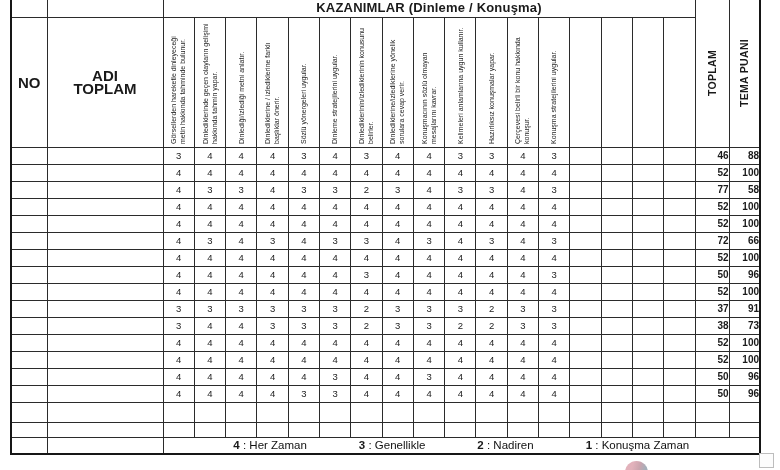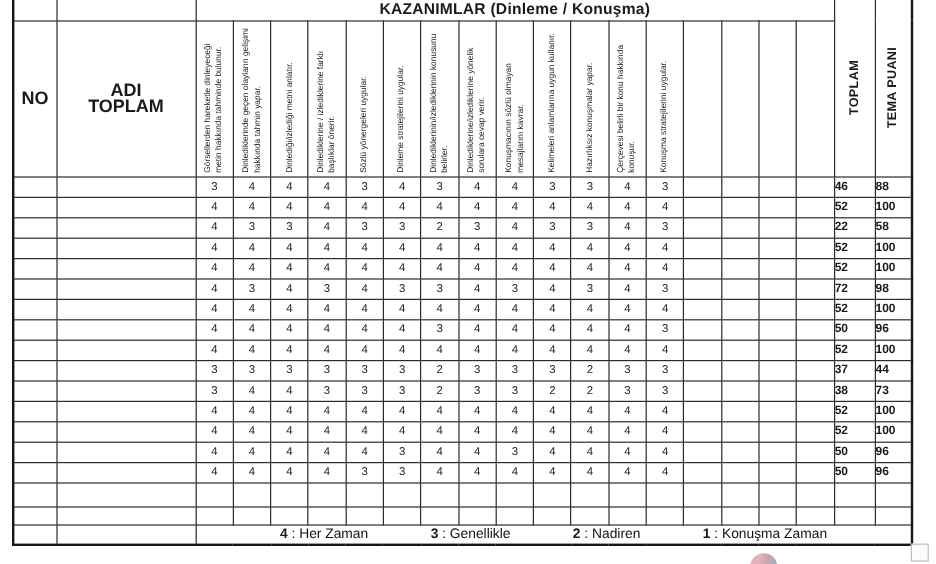--- a/index.html
+++ b/index.html
@@ -89,21 +89,21 @@
     text-align: center;
   }
 
   td.c-val {
     text-align: center;
     font-size: 9.5px;
     line-height: 16px;
     color: #222;
   }
   td.c-total {
-    text-align: left;
+    text-align: right;
     font-size: 10px;
     font-weight: bold;
     line-height: 16px;
   }
   td.c-no, td.c-name { background: #fff; }
 
   td.legend-cell { border: 1px solid #2b2b2b; }
   .legend-flex {
     display: flex;
     justify-content: center;
@@ -304,21 +304,21 @@
           <td class="c-val">3</td>
           <td class="c-val">4</td>
           <td class="c-val">3</td>
           <td class="c-val">3</td>
           <td class="c-val">4</td>
           <td class="c-val">3</td>
           <td class="c-val"></td>
           <td class="c-val"></td>
           <td class="c-val"></td>
           <td class="c-val"></td>
-          <td class="c-total">22</td>
+          <td class="c-total">77</td>
           <td class="c-total">58</td>
         </tr>
         <tr class="data-row">
           <td class="c-no"></td>
           <td class="c-name"></td>
           <td class="c-val">4</td>
           <td class="c-val">4</td>
           <td class="c-val">4</td>
           <td class="c-val">4</td>
           <td class="c-val">4</td>
@@ -374,21 +374,21 @@
           <td class="c-val">3</td>
           <td class="c-val">4</td>
           <td class="c-val">3</td>
           <td class="c-val">4</td>
           <td class="c-val">3</td>
           <td class="c-val"></td>
           <td class="c-val"></td>
           <td class="c-val"></td>
           <td class="c-val"></td>
           <td class="c-total">72</td>
-          <td class="c-total">98</td>
+          <td class="c-total">66</td>
         </tr>
         <tr class="data-row">
           <td class="c-no"></td>
           <td class="c-name"></td>
           <td class="c-val">4</td>
           <td class="c-val">4</td>
           <td class="c-val">4</td>
           <td class="c-val">4</td>
           <td class="c-val">4</td>
           <td class="c-val">4</td>
@@ -466,21 +466,21 @@
           <td class="c-val">3</td>
           <td class="c-val">3</td>
           <td class="c-val">2</td>
           <td class="c-val">3</td>
           <td class="c-val">3</td>
           <td class="c-val"></td>
           <td class="c-val"></td>
           <td class="c-val"></td>
           <td class="c-val"></td>
           <td class="c-total">37</td>
-          <td class="c-total">44</td>
+          <td class="c-total">91</td>
         </tr>
         <tr class="data-row">
           <td class="c-no"></td>
           <td class="c-name"></td>
           <td class="c-val">3</td>
           <td class="c-val">4</td>
           <td class="c-val">4</td>
           <td class="c-val">3</td>
           <td class="c-val">3</td>
           <td class="c-val">3</td>

